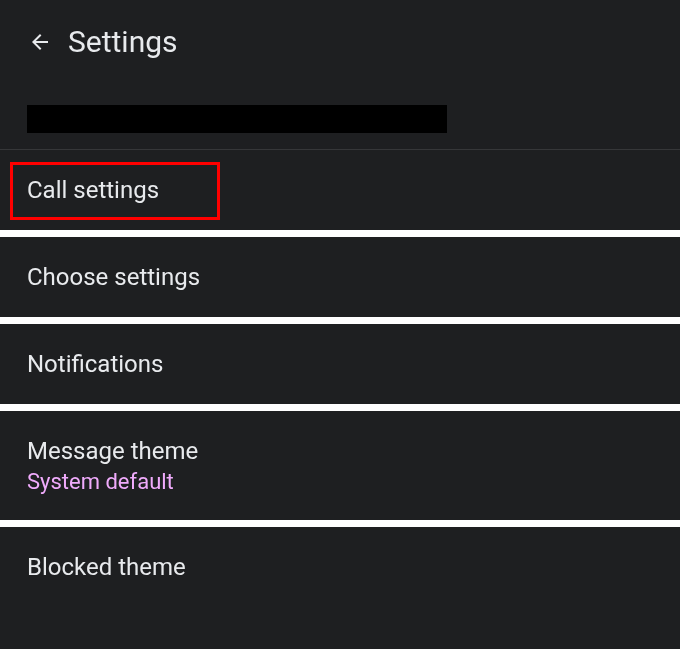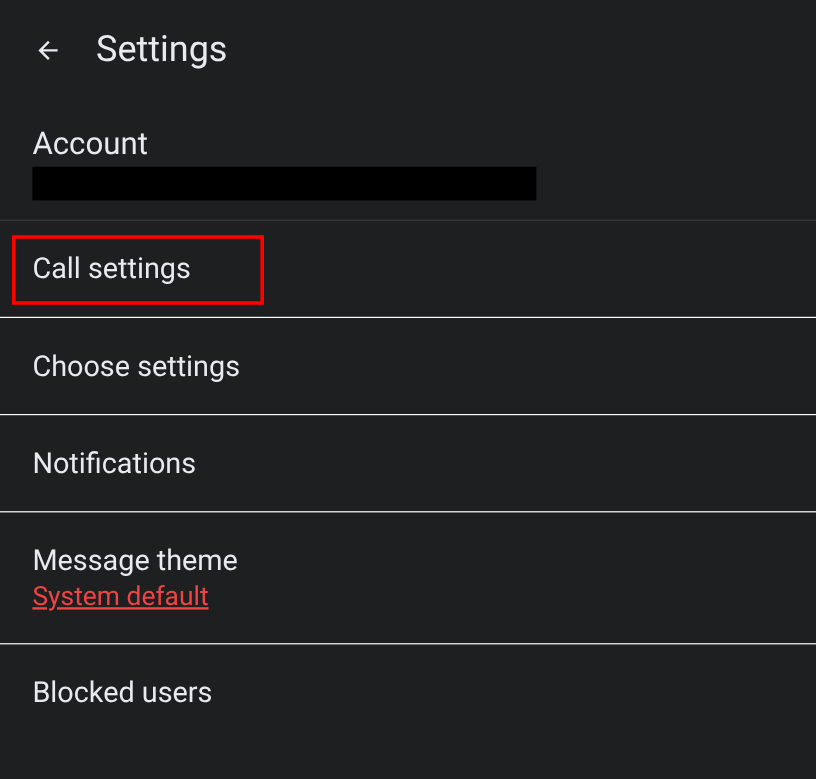--- a/index.html
+++ b/index.html
@@ -12,21 +12,21 @@
       height: 649px;
       background-color: #1e1f21;
       font-family: Roboto, 'Segoe UI', Arial, sans-serif;
       color: #e8eaed;
       overflow: hidden;
     }
     .header {
       display: flex;
       align-items: center;
       padding: 24px 20px 24px 28px;
-      gap: 28px;
+      gap: 16px;
     }
     .back-icon {
       width: 24px;
       height: 24px;
       display: flex;
       align-items: center;
       justify-content: center;
       cursor: pointer;
     }
     .back-icon svg {
@@ -49,35 +49,34 @@
       color: #e8eaed;
       margin-bottom: 4px;
     }
     .redacted-bar {
       width: 420px;
       height: 28px;
       background-color: #000000;
     }
     .settings-item {
       padding: 26px 27px;
-      border-bottom: 1px solid #ffffff;
+      border-bottom: 7px solid #ffffff;
       cursor: pointer;
       position: relative;
     }
     .settings-item-title {
       font-size: 24px;
       font-weight: 400;
       color: #e8eaed;
     }
     .settings-item-subtitle {
       font-size: 22px;
       font-weight: 400;
-      color: #ef4444;
+      color: #f0abfc;
       margin-top: 4px;
-      text-decoration: underline;
     }
     .highlight-box {
       position: absolute;
       border: 3px solid #ff0000;
       left: 10px;
       top: 12px;
       width: 210px;
       height: 58px;
       pointer-events: none;
     }
@@ -92,21 +91,20 @@
 <div class="header">
   <div class="back-icon">
     <svg viewBox="0 0 24 24">
       <path d="M20 11H7.83l5.59-5.59L12 4l-8 8 8 8 1.41-1.41L7.83 13H20v-2z"></path>
     </svg>
   </div>
   <div class="header-title">Settings</div>
 </div>
 
 <div class="account-section">
-  <div class="account-label">Account</div>
   <div class="redacted-bar"></div>
 </div>
 
 <div class="settings-item">
   <div class="highlight-box"></div>
   <div class="settings-item-title">Call settings</div>
 </div>
 
 <div class="settings-item">
   <div class="settings-item-title">Choose settings</div>
@@ -115,14 +113,14 @@
 <div class="settings-item">
   <div class="settings-item-title">Notifications</div>
 </div>
 
 <div class="settings-item">
   <div class="settings-item-title">Message theme</div>
   <div class="settings-item-subtitle">System default</div>
 </div>
 
 <div class="settings-item last-item">
-  <div class="settings-item-title">Blocked users</div>
+  <div class="settings-item-title">Blocked theme</div>
 </div>
 
 </body></html>

